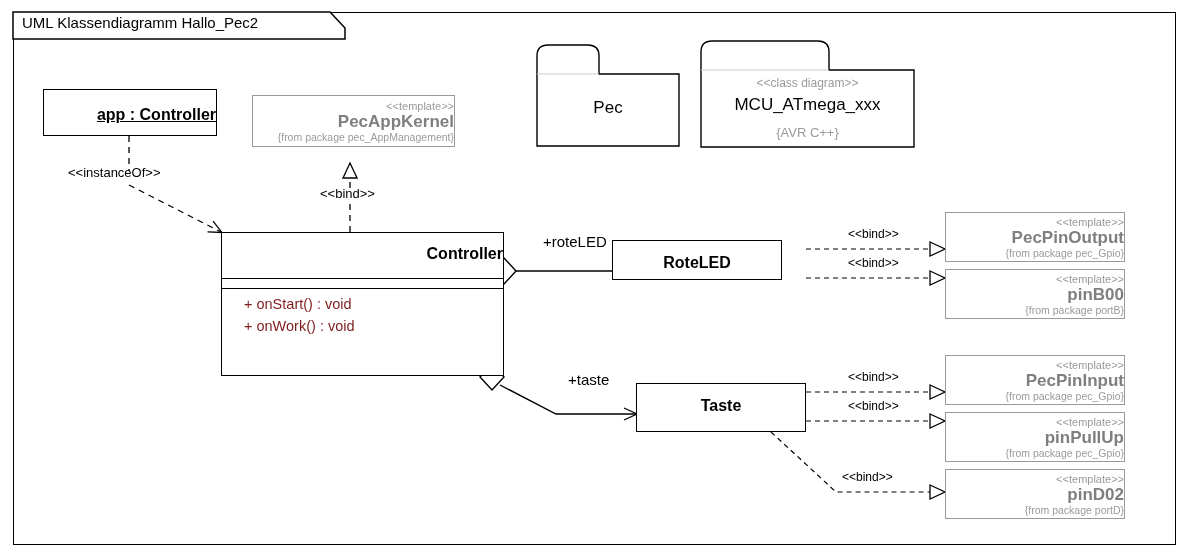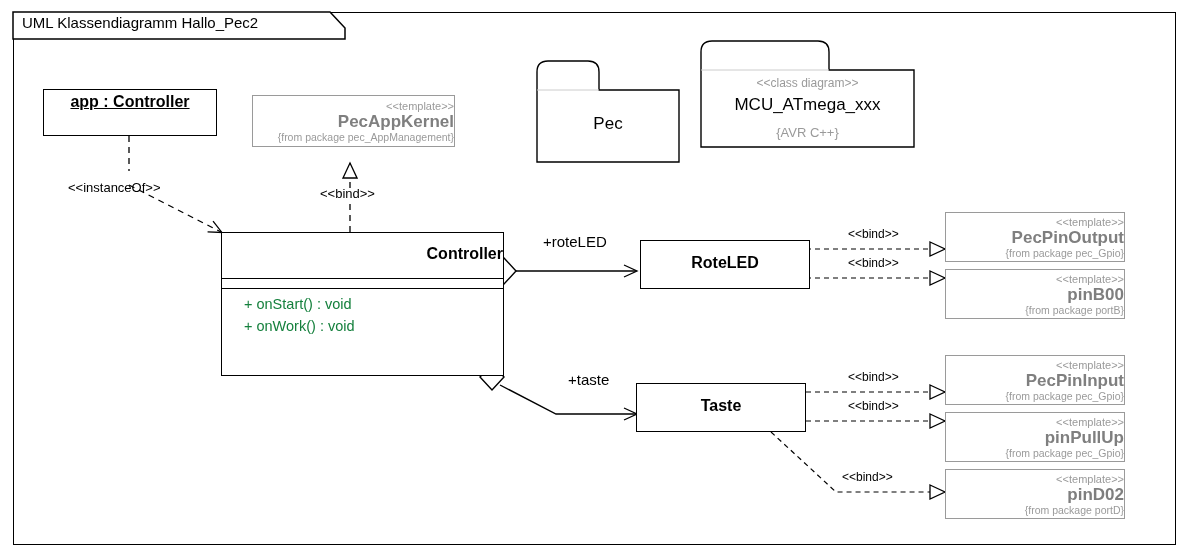--- a/index.html
+++ b/index.html
@@ -54,21 +54,21 @@
     font-weight: bold;
     font-size: 16px;
     color: #000;
     text-align: center;
     width: 100%;
   }
   .cb-title.underline { text-decoration: underline; }
 
   .cb-ops {
     font-size: 14.5px;
-    color: #15803d;
+    color: #7f1d1d;
     line-height: 1.55;
     padding-left: 22px;
     padding-top: 4px;
   }
   .cb-divider {
     position: absolute;
     left: 0; right: 0;
     border-top: 1.5px solid #000;
   }
 
@@ -163,47 +163,47 @@
 
     <path d="M 806 278 L 945 278" fill="none" stroke="#000" stroke-width="1.2" stroke-dasharray="5,4" marker-end="url(#hollowTri)"></path>
 
     <path d="M 806 392 L 945 392" fill="none" stroke="#000" stroke-width="1.2" stroke-dasharray="5,4" marker-end="url(#hollowTri)"></path>
 
     <path d="M 806 421 L 945 421" fill="none" stroke="#000" stroke-width="1.2" stroke-dasharray="5,4" marker-end="url(#hollowTri)"></path>
 
     <path d="M 771 432 L 836 492 L 945 492" fill="none" stroke="#000" stroke-width="1.2" stroke-dasharray="5,4" marker-end="url(#hollowTri)"></path>
   </svg>
 
-  <div class="edge-label" style="left:68px; top:180px;text-align:right;">&lt;&lt;instanceOf&gt;&gt;</div>
+  <div class="edge-label" style="left:68px; top:165px;text-align:right;">&lt;&lt;instanceOf&gt;&gt;</div>
   <div class="edge-label" style="left:320px; top:186px;">&lt;&lt;bind&gt;&gt;</div>
 
   <div class="assoc-label" style="left:543px; top:233px;">+roteLED</div>
   <div class="assoc-label" style="left:568px; top:371px;">+taste</div>
 
   <div class="edge-label small" style="left:848px; top:227px;">&lt;&lt;bind&gt;&gt;</div>
   <div class="edge-label small" style="left:848px; top:256px;">&lt;&lt;bind&gt;&gt;</div>
   <div class="edge-label small" style="left:848px; top:370px;">&lt;&lt;bind&gt;&gt;</div>
   <div class="edge-label small" style="left:848px; top:399px;">&lt;&lt;bind&gt;&gt;</div>
   <div class="edge-label small" style="left:842px; top:470px;">&lt;&lt;bind&gt;&gt;</div>
 
   <div class="classbox" style="left:43px; top:89px; width:174px; height:47px;">
-    <div class="cb-title underline" style="margin-top:3px;">app : Controller</div>
+    <div class="cb-title underline" style="margin-top:16px;text-align:right;">app : Controller</div>
   </div>
 
   <div class="classbox" style="left:221px; top:232px; width:283px; height:144px;">
     <div class="cb-title" style="margin-top:12px;text-align:right;">Controller</div>
     <div class="cb-divider" style="top:45px;"></div>
     <div class="cb-divider" style="top:55px;"></div>
     <div class="cb-ops" style="position:absolute; top:56px; left:0; right:0;">
       <div>+ onStart() : void</div>
       <div>+ onWork() : void</div>
     </div>
   </div>
 
-  <div class="classbox" style="left:640px; top:240px; width:170px; height:49px;">
+  <div class="classbox" style="left:612px; top:240px; width:170px; height:40px;">
     <div class="cb-title" style="margin-top:13px;">RoteLED</div>
   </div>
 
   <div class="classbox" style="left:636px; top:383px; width:170px; height:49px;">
     <div class="cb-title" style="margin-top:13px;">Taste</div>
   </div>
 
   <div class="tmplbox" style="left:252px; top:95px; width:203px; height:52px;">
     <div class="tm-stereo" style="margin-top:4px;">&lt;&lt;template&gt;&gt;</div>
     <div class="tm-name">PecAppKernel</div>
@@ -233,21 +233,21 @@
     <div class="tm-name">pinPullUp</div>
     <div class="tm-from">{from package pec_Gpio}</div>
   </div>
 
   <div class="tmplbox" style="left:945px; top:469px; width:180px; height:50px;">
     <div class="tm-stereo" style="margin-top:3px;">&lt;&lt;template&gt;&gt;</div>
     <div class="tm-name">pinD02</div>
     <div class="tm-from">{from package portD}</div>
   </div>
 
-  <div class="pkg" style="left:536px; top:58px; width:144px; height:105px;">
+  <div class="pkg" style="left:536px; top:42px; width:144px; height:105px;">
     <svg width="144" height="105">
       <path d="M 1 14 Q 1 3 12 3 L 52 3 Q 63 3 63 14 L 63 32 L 143 32 L 143 104 L 1 104 Z" fill="#ffffff" stroke="#000000" stroke-width="1.4"></path>
       <line x1="1" y1="32" x2="63" y2="32" stroke="#cccccc" stroke-width="1"></line>
     </svg>
     <div class="pkg-text pkg-name" style="top:56px;">Pec</div>
   </div>
 
   <div class="pkg" style="left:700px; top:38px; width:215px; height:110px;">
     <svg width="215" height="110">
       <path d="M 1 14 Q 1 3 12 3 L 118 3 Q 129 3 129 14 L 129 32 L 214 32 L 214 109 L 1 109 Z" fill="#ffffff" stroke="#000000" stroke-width="1.4"></path>

